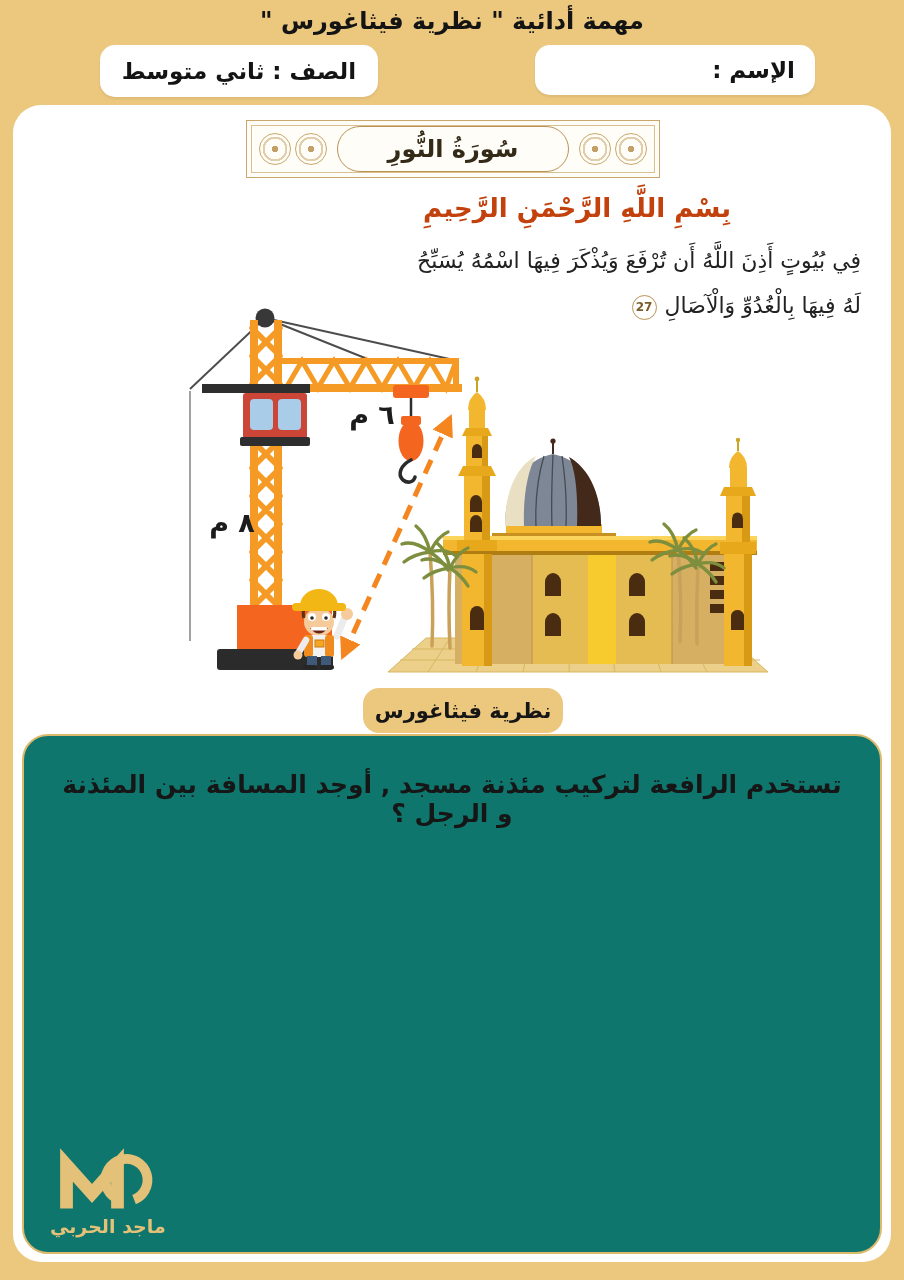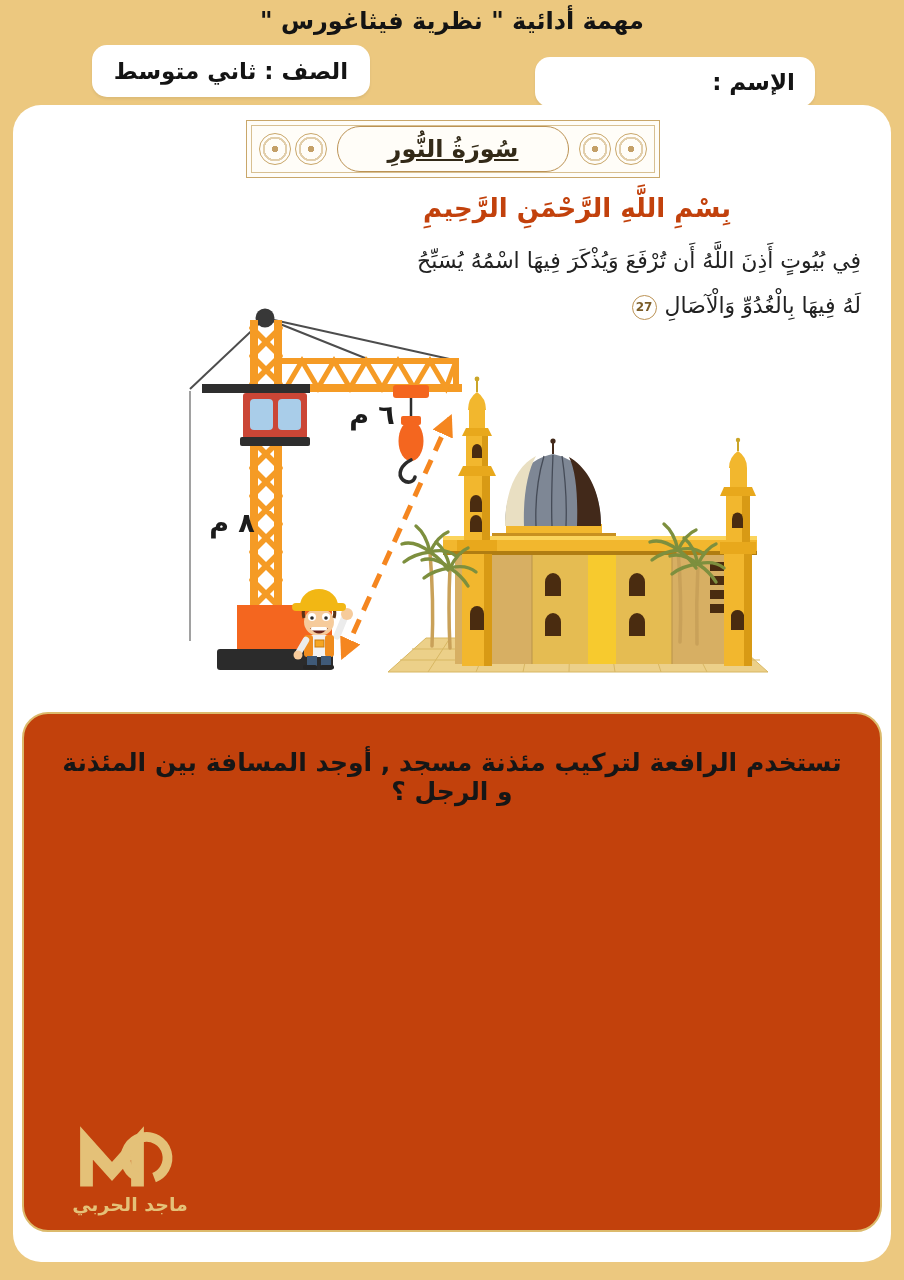--- a/index.html
+++ b/index.html
@@ -5,63 +5,63 @@
   * { margin:0; padding:0; box-sizing:border-box; }
   body { font-family:"DejaVu Sans", sans-serif; }
   .page { position:relative; width:904px; height:1280px; background:#ecc87f; overflow:hidden; }
 
   .page-title { position:absolute; top:7px; left:0; width:100%; text-align:center;
     font-size:24px; font-weight:bold; color:#141414; direction:rtl; }
 
   .pill { position:absolute; background:#fff; border-radius:15px;
     box-shadow:0 2px 3px rgba(0,0,0,.07); display:flex; align-items:center;
     font-weight:bold; font-size:23px; color:#141414; direction:rtl; }
-  .pill.name { top:45px; right:89px; width:280px; height:50px; padding-right:20px;margin-top:12px; }
-  .pill.grade { top:45px; left:92px; width:278px; height:52px; justify-content:center; }
+  .pill.name { top:45px; right:89px; width:280px; height:50px; padding-right:20px; }
+  .pill.grade { top:45px; left:100px; width:278px; height:52px; justify-content:center; }
 
   .card { position:absolute; left:13px; top:105px; width:878px; height:1157px;
     background:#fff; border-radius:28px; }
 
   
   .surah-frame { position:absolute; left:233px; top:15px; width:414px; height:58px;
     border:1.5px solid #c9a76a; padding:4px; background:#fffdf8; }
   .surah-inner { height:100%; border:1px solid #d8c092; display:flex; align-items:center;
     padding:0 5px; direction:ltr; }
   .rosette { width:32px; height:32px; border-radius:50%; border:1px solid #c9a76a; flex:0 0 auto;
     margin:0 2px;
     background:
       radial-gradient(circle, rgba(185,143,78,.85) 0 14%, transparent 15%),
       radial-gradient(circle, transparent 0 48%, rgba(201,167,106,.55) 49% 58%, transparent 59%); }
   .cartouche { flex:1; align-self:stretch; margin:0 8px; border:1.2px solid #bb9254;
     border-radius:999px; display:flex; align-items:center; justify-content:center;
-    font-size:24px; font-weight:bold; color:#332a18; direction:rtl;text-decoration:underline; }
+    font-size:24px; font-weight:bold; color:#332a18; direction:rtl; }
 
   .bismillah { position:absolute; top:88px; left:280px; width:568px; text-align:center;
     font-size:26px; font-weight:600; color:#c2410c; direction:rtl; }
 
   .verse { position:absolute; top:133px; left:280px; width:568px; 
     font-size:22px; font-weight:500; color:#222; line-height:2.05; direction:rtl; }
   .ayah-badge { display:inline-flex; width:25px; height:25px; border:1.5px solid #bb9254;
     border-radius:50%; align-items:center; justify-content:center; font-size:12px;
     color:#7a5c28; vertical-align:middle; margin-inline-start:8px; font-weight:bold; }
 
   .illus { position:absolute; left:127px; top:195px; width:635px; height:385px; }
 
   .badge { position:absolute; left:350px; top:583px; width:200px; height:45px;
     background:#ecc87f; border-radius:16px; display:flex; align-items:center;
     justify-content:center; font-size:21px; font-weight:bold; color:#161616;
     z-index:3; direction:rtl; }
 
-  .qbox { position:absolute; left:9px; top:607px; width:860px; height:520px;
-    background:#c2410c; border:2px solid #dcba6c; border-radius:26px; z-index:1; }
+  .qbox { position:absolute; left:9px; top:629px; width:860px; height:520px;
+    background:#0f766e; border:2px solid #dcba6c; border-radius:26px; z-index:1; }
   .question { margin-top:34px; padding:0 34px; text-align:center; font-size:25px;
     font-weight:bold; color:#161616; direction:rtl; }
   .answer-area { position:absolute; left:20px; top:90px; width:820px; height:300px; }
 
-  .logo { position:absolute; left:26px; top:408px; width:160px; text-align:center; }
+  .logo { position:absolute; left:26px; top:408px; width:160px; text-align:left; }
   .logo-text { font-size:19px; font-weight:bold; color:#e4c178; margin-top:-8px; direction:rtl; }
 
   svg text.mlabel { font-family:"DejaVu Sans", sans-serif; font-size:27px; font-weight:600;
     fill:#1c1c1c; direction:rtl; }
 </style>
 </head>
 <body>
 
 <div class="page">
 
@@ -304,20 +304,21 @@
         <rect x="181" y="356" width="10" height="10" fill="#3f5a78"></rect>
         <rect x="163" y="365" width="14" height="4.5" rx="2" fill="#262626"></rect>
         <rect x="180" y="365" width="14" height="4.5" rx="2" fill="#262626"></rect>
       </g>
 
       <g>
         <line x1="203" y1="356" x2="310" y2="118" stroke="#f5861f" stroke-width="5" stroke-dasharray="15 10" marker-start="url(#ah)" marker-end="url(#ah)"></line>
       </g>
     </svg>
 
+    <div class="badge">نظرية فيثاغورس</div>
 
     <div class="qbox">
       <div class="question">تستخدم الرافعة لتركيب مئذنة مسجد , أوجد المسافة بين المئذنة و الرجل ؟</div>
       <div class="answer-area"></div>
 
       <div class="logo">
         <svg width="120" height="75" viewBox="0 0 160 100" xmlns="http://www.w3.org/2000/svg">
           <path d="M22,86 V28 L56,66 L90,28 V86" stroke="#e4c178" stroke-width="17" fill="none"></path>
           <circle cx="102" cy="48" r="28" stroke="#e4c178" stroke-width="13" fill="none" stroke-dasharray="150 26" transform="rotate(120 102 48)"></circle>
         </svg>

